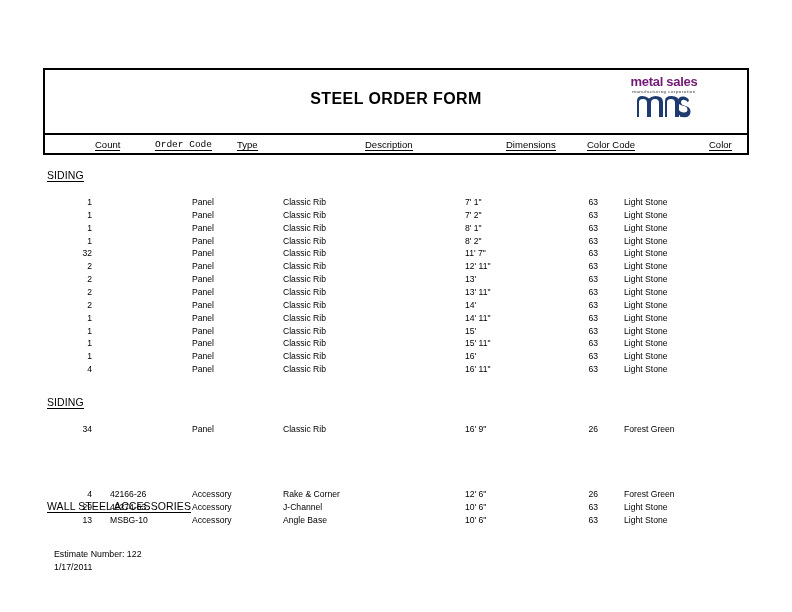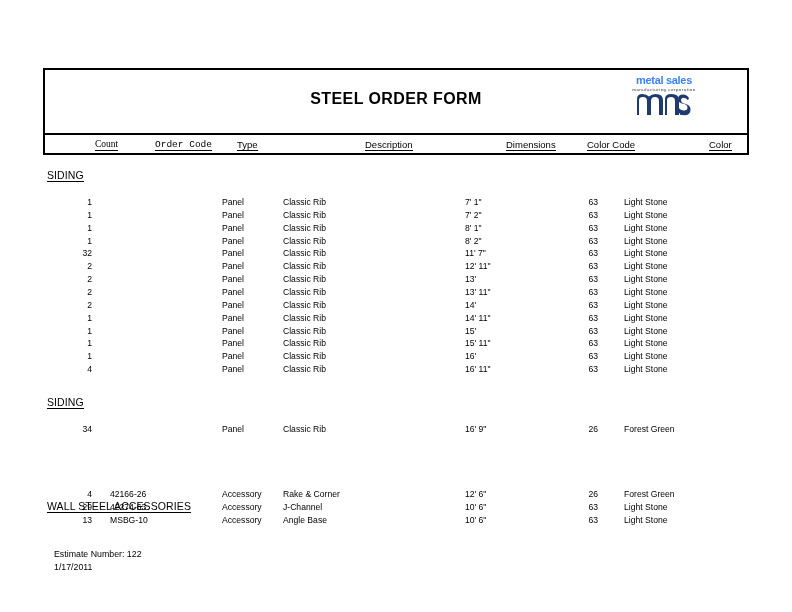--- a/index.html
+++ b/index.html
@@ -52,24 +52,24 @@
 
   
   .logo {
     position: absolute;
     right: 18px;
     top: 5px;
     width: 130px;
     text-align: center;
   }
   .logo-wordmark {
-    font-size: 11px;
+    font-size: 13px;
     font-weight: bold;
     letter-spacing: -0.3px;
-    color: #3b82f6;
+    color: #701a75;
     line-height: 1.05;
   }
   .logo-subtext {
     font-size: 4.4px;
     letter-spacing: 0.5px;
     color: #333333;
     margin-top: 1px;
     line-height: 1;
   }
   .logo-monogram {
@@ -117,21 +117,21 @@
     line-height: 12px;
   }
   .cell {
     position: absolute;
     white-space: nowrap;
     font-size: 8.6px;
     line-height: 12px;
   }
   .c-count     { left: 48px;  width: 44px;  text-align: right; }
   .c-ordercode { left: 110px; text-align: left; }
-  .c-type      { left: 192px; text-align: left; margin-left: 30px; }
+  .c-type      { left: 192px; text-align: left; }
   .c-desc      { left: 283px; text-align: left; }
   .c-dims      { left: 465px; text-align: left; }
   .c-colorcode { left: 560px; width: 38px;  text-align: right; }
   .c-color     { left: 624px; text-align: center; }
 
   
   .footer {
     position: absolute;
     left: 54px;
     top: 548px;
@@ -160,21 +160,21 @@
               <path d="M30 22 L30 7 Q30 4 34 4 Q38 4 38 8 L38 22 L42 22 L42 7 Q42 1 34.5 1 Q28 1 28 6 L28 22 Z"></path>
               <path d="M52 5 Q50 1.5 46 1.5 Q41 1.5 41 6 Q41 9.5 45 10.5 L48 11.3 Q50.5 12 50.5 14.5 Q50.5 17.5 47 17.5 Q43.5 17.5 41.5 14.5 L41.5 19.5 Q44 22.3 47.5 22.3 Q53.5 22.3 53.5 16.5 Q53.5 12.5 49.3 11.2 L46.3 10.3 Q44 9.6 44 7.3 Q44 4.7 46.6 4.7 Q49.3 4.7 51 7.3 Z"></path>
               <circle cx="44" cy="21" r="1.1"></circle>
             </g>
           </svg>
         </div>
       </div>
     </div>
 
     <div class="col-headers">
-      <div class="col-head" style="left:50px;font-family:Liberation Serif, serif;">Count</div>
+      <div class="col-head" style="left:50px;">Count</div>
       <div class="col-head" style="left:110px;font-family:Liberation Mono, monospace;">Order Code</div>
       <div class="col-head" style="left:192px;">Type</div>
       <div class="col-head" style="left:320px;">Description</div>
       <div class="col-head" style="left:461px;">Dimensions</div>
       <div class="col-head" style="left:542px;">Color Code</div>
       <div class="col-head" style="left:664px;">Color</div>
     </div>
 
   </div>
 

